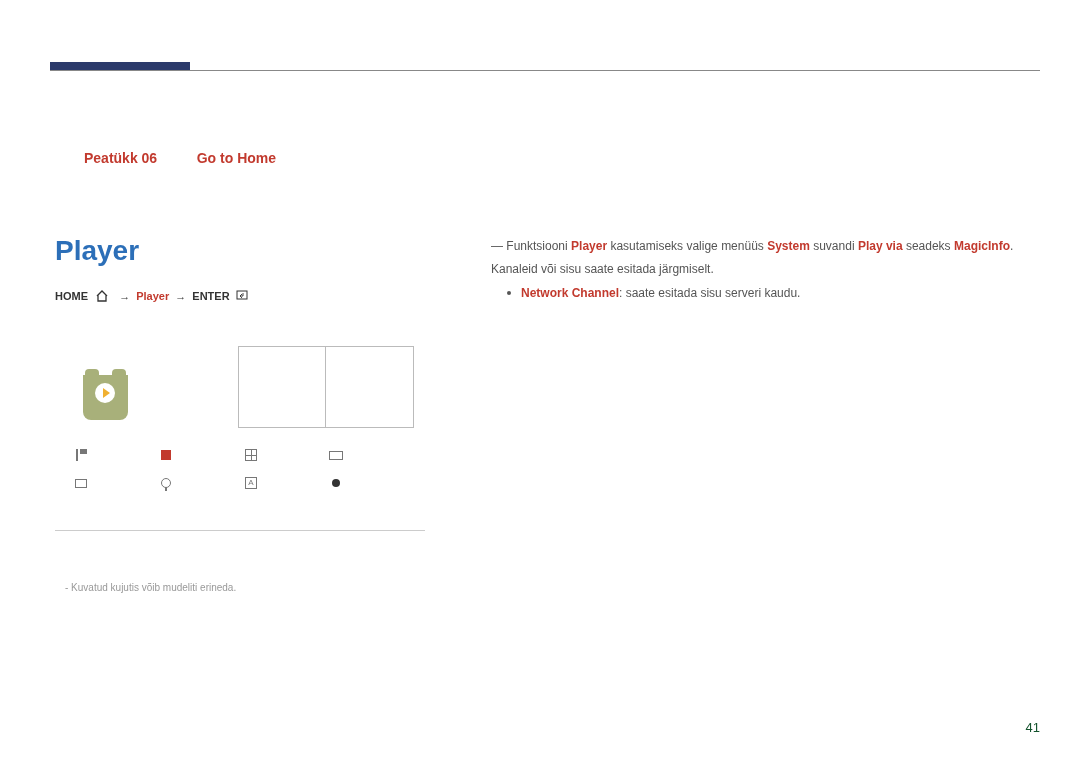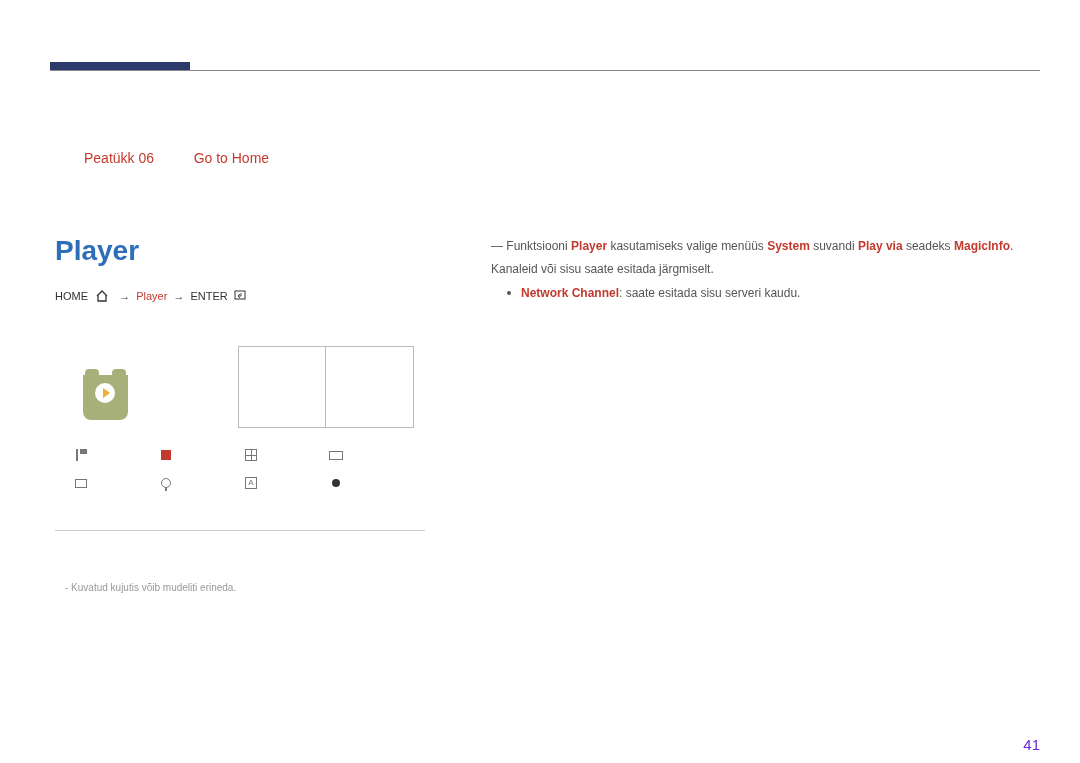--- a/index.html
+++ b/index.html
@@ -32,37 +32,37 @@
   }
   .chapter {
     position: absolute;
     top: 150px;
     left: 60px;
     font-size: 14px;
     color: #333;
   }
   .chapter .red {
     color: #c23a2e;
-    font-weight: normal;
+    font-weight: bold;
     padding-left: 24px;
   }
   .player-title {
     position: absolute;
     top: 235px;
     left: 55px;
     font-size: 28px;
     font-weight: bold;
     color: #2c6fb8;
   }
   .nav-line {
     position: absolute;
     top: 290px;
     left: 55px;
     font-size: 11px;
-    font-weight: normal;
+    font-weight: bold;
     color: #333;
   }
   .nav-line .home-icon {
     display: inline-block;
     vertical-align: middle;
     margin: 0 4px;
   }
   .nav-line .red { color: #c23a2e; }
   .nav-line .arrow { margin: 0 3px; }
   .player-badge {
@@ -206,24 +206,24 @@
   .bullet-row .dot {
     width: 4px; height: 4px; background: #555; border-radius: 50%;
     margin: 8px 10px 0 16px; flex-shrink: 0;
   }
   .subnote {
     padding-left: 30px;
   }
 
   .page-num {
     position: absolute;
-    bottom: 10px;
+    bottom: 28px;
     right: 40px;
-    font-size: 15px;
-    color: #6d28d9;
+    font-size: 13px;
+    color: #14532d;
   }
 </style>
 </head>
 <body>
 
 <div class="page">
 
   <div class="top-bar"></div>
   <div class="top-rule"></div>
 

